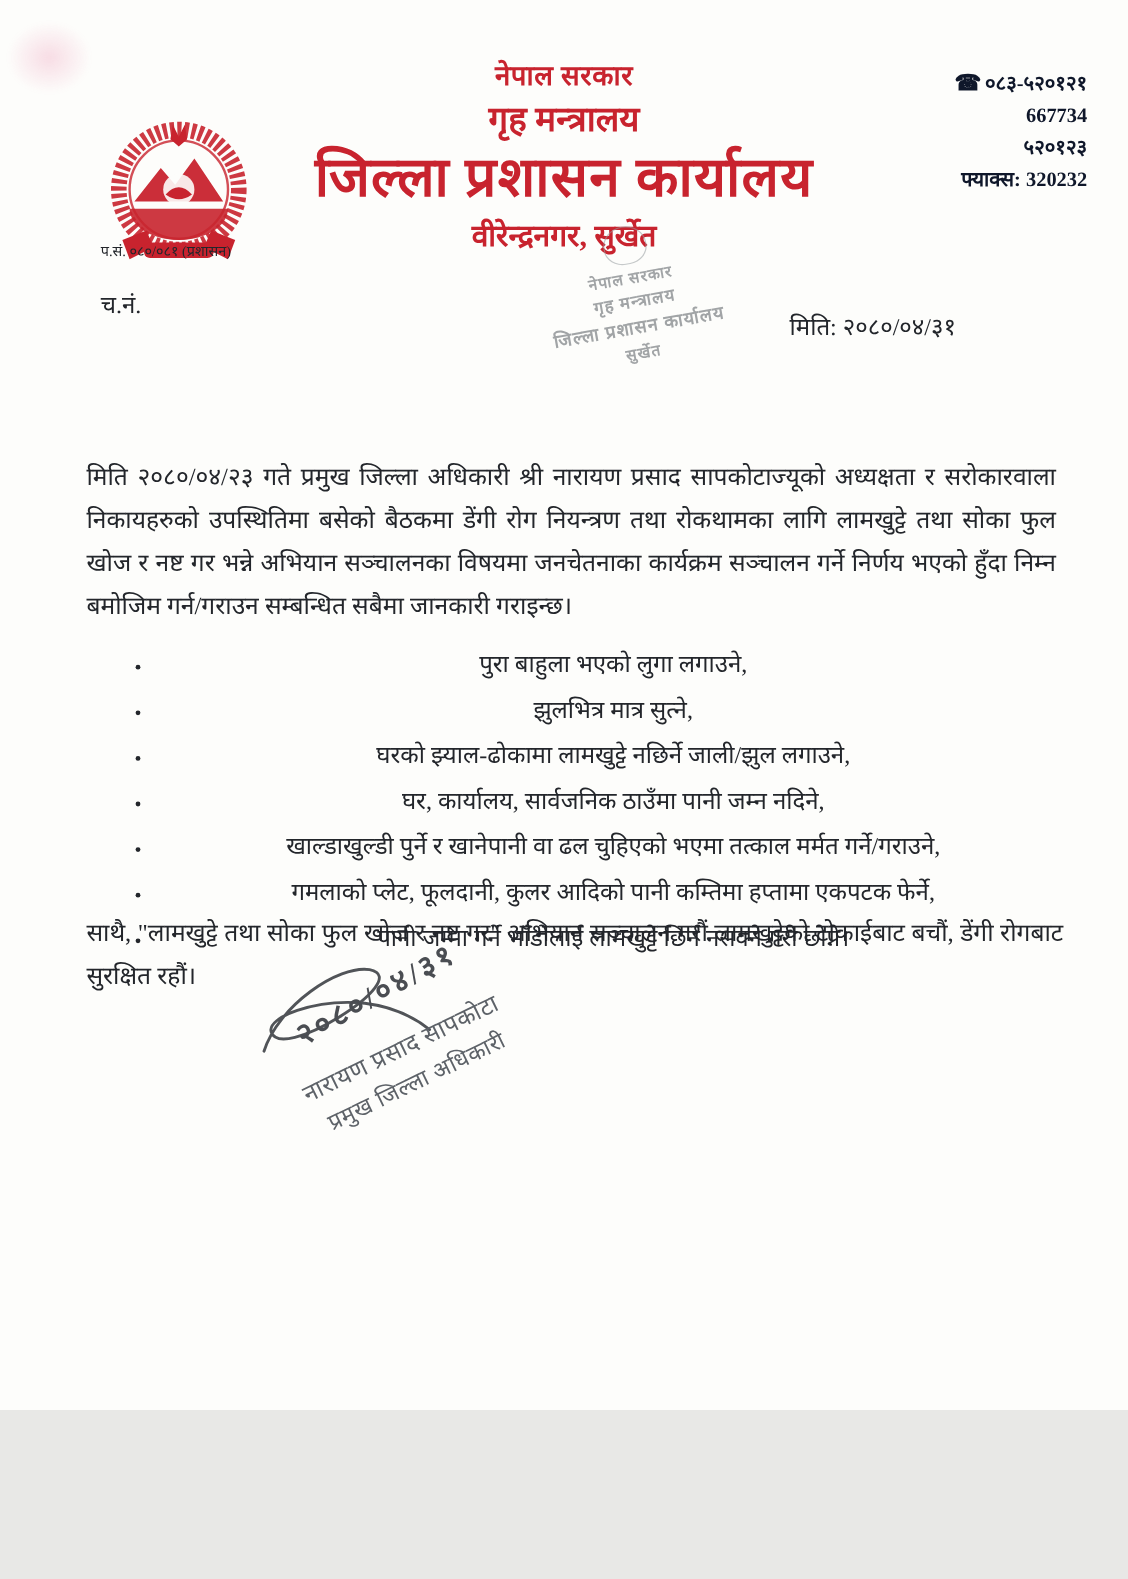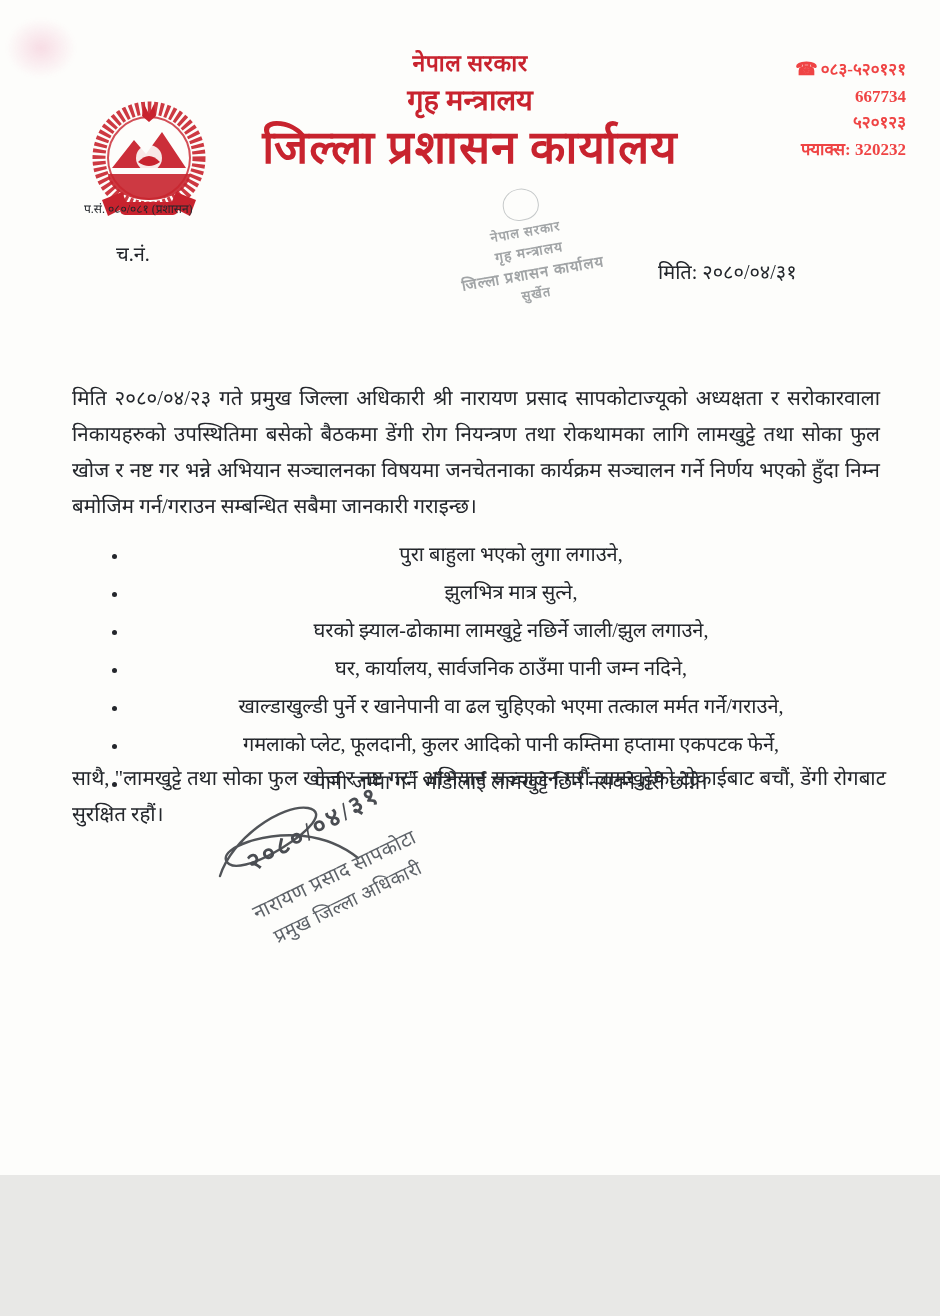--- a/index.html
+++ b/index.html
@@ -20,37 +20,37 @@
   .head-center{
     position:absolute; left:0; top:52px; width:100%; text-align:center;
     color:#c8232e; font-weight:bold; line-height:1;
   }
   .head-gov{font-size:23px; letter-spacing:.5px;}
   .head-ministry{font-size:29px; margin-top:11px;}
   .head-office{font-size:46px; margin-top:10px; letter-spacing:1px;}
   .head-location{font-size:25px; margin-top:14px;}
   .phones{
     position:absolute; right:34px; top:56px; text-align:right;
-    color:#ef4444; font-weight:bold; font-size:17px; line-height:1.55;
+    color:#0f172a; font-weight:bold; font-size:17px; line-height:1.55;
   }
   .phones .tel-icon{font-size:18px; margin-right:3px;}
   
   .hstamp{
     position:absolute; left:428px; top:188px; width:200px; text-align:center;
     color:#8b8f92; opacity:.8; transform:rotate(-10deg);
     font-size:13px; line-height:1.5; letter-spacing:1px; font-weight:bold;
   }
   .hstamp .s2{font-size:14px;} .hstamp .s3{font-size:15px;}
   .hstamp-emblem{
     width:34px; height:30px; margin:0 auto 2px auto;
     border:1.5px solid #9aa0a3; border-radius:50% 50% 45% 45%; opacity:.7;
   }
   
   .ref-ps{position:absolute; left:84px; top:200px; font-size:12px;}
-  .ref-cn{position:absolute; left:84px; top:240px; font-size:20px;margin-left:32px;}
+  .ref-cn{position:absolute; left:84px; top:240px; font-size:20px;}
   .ref-date{position:absolute; left:658px; top:258px; font-size:20px;}
   
   .subject{
     position:absolute; left:0; top:333px; width:100%; text-align:center;
     font-size:21.5px; font-weight:bold;
   }
   .subject .subj-text{text-decoration:underline; text-underline-offset:5px;}
   
   .para1{
     position:absolute; left:72px; top:380px; width:808px;
@@ -111,20 +111,21 @@
       <path d="M62 8 l5 10 l5 -10 l2 12 l-7 6 l-7 -6 z"></path>
     </g>
     <circle cx="67" cy="62" r="13" fill="#fdfdfb" opacity=".9"></circle>
     <path d="M56 66 q11 -12 22 0 q-11 8 -22 0 z" fill="#c8232e"></path>
   </svg>
 
   <div class="head-center">
     <div class="head-gov">नेपाल सरकार</div>
     <div class="head-ministry">गृह मन्त्रालय</div>
     <div class="head-office">जिल्ला प्रशासन कार्यालय</div>
+    <div class="head-location">वीरेन्द्रनगर, सुर्खेत</div>
   </div>
 
   <div class="phones">
     <div>
       <span class="tel-icon">☎</span><span>०८३-५२०१२१</span>
     </div>
     <div>667734</div>
     <div>५२०१२३</div>
     <div>फ्याक्स: 320232</div>
   </div>

